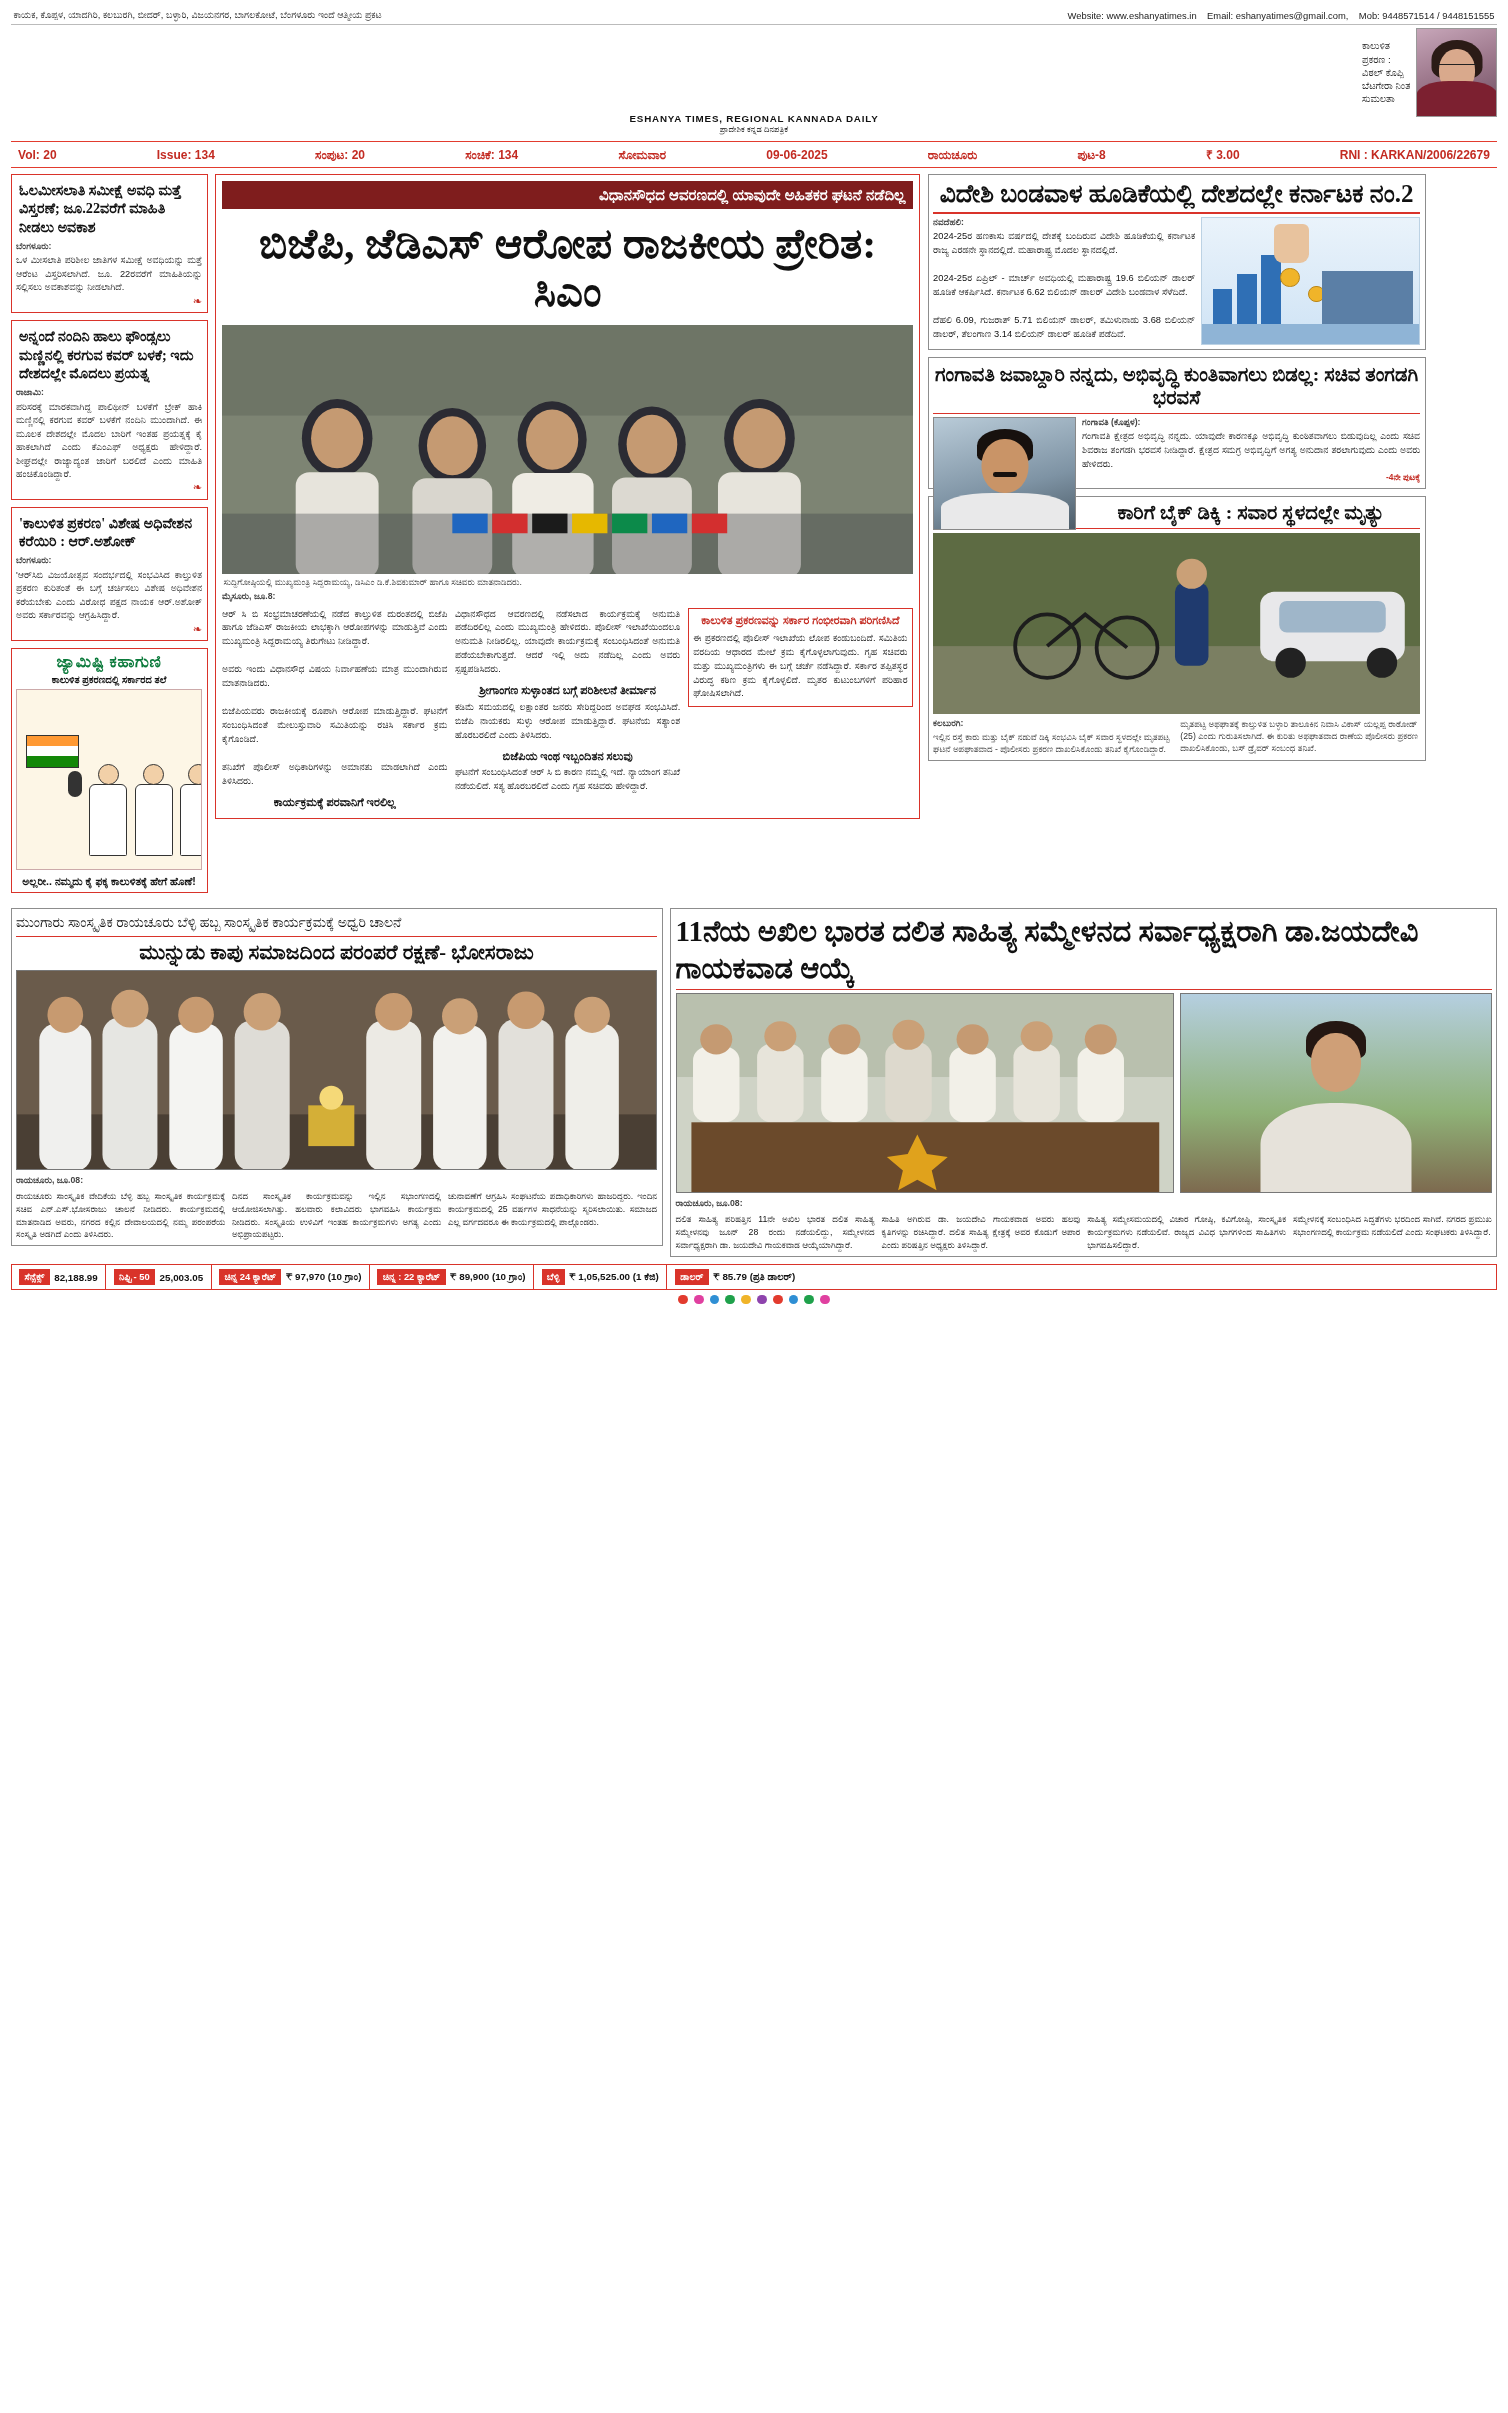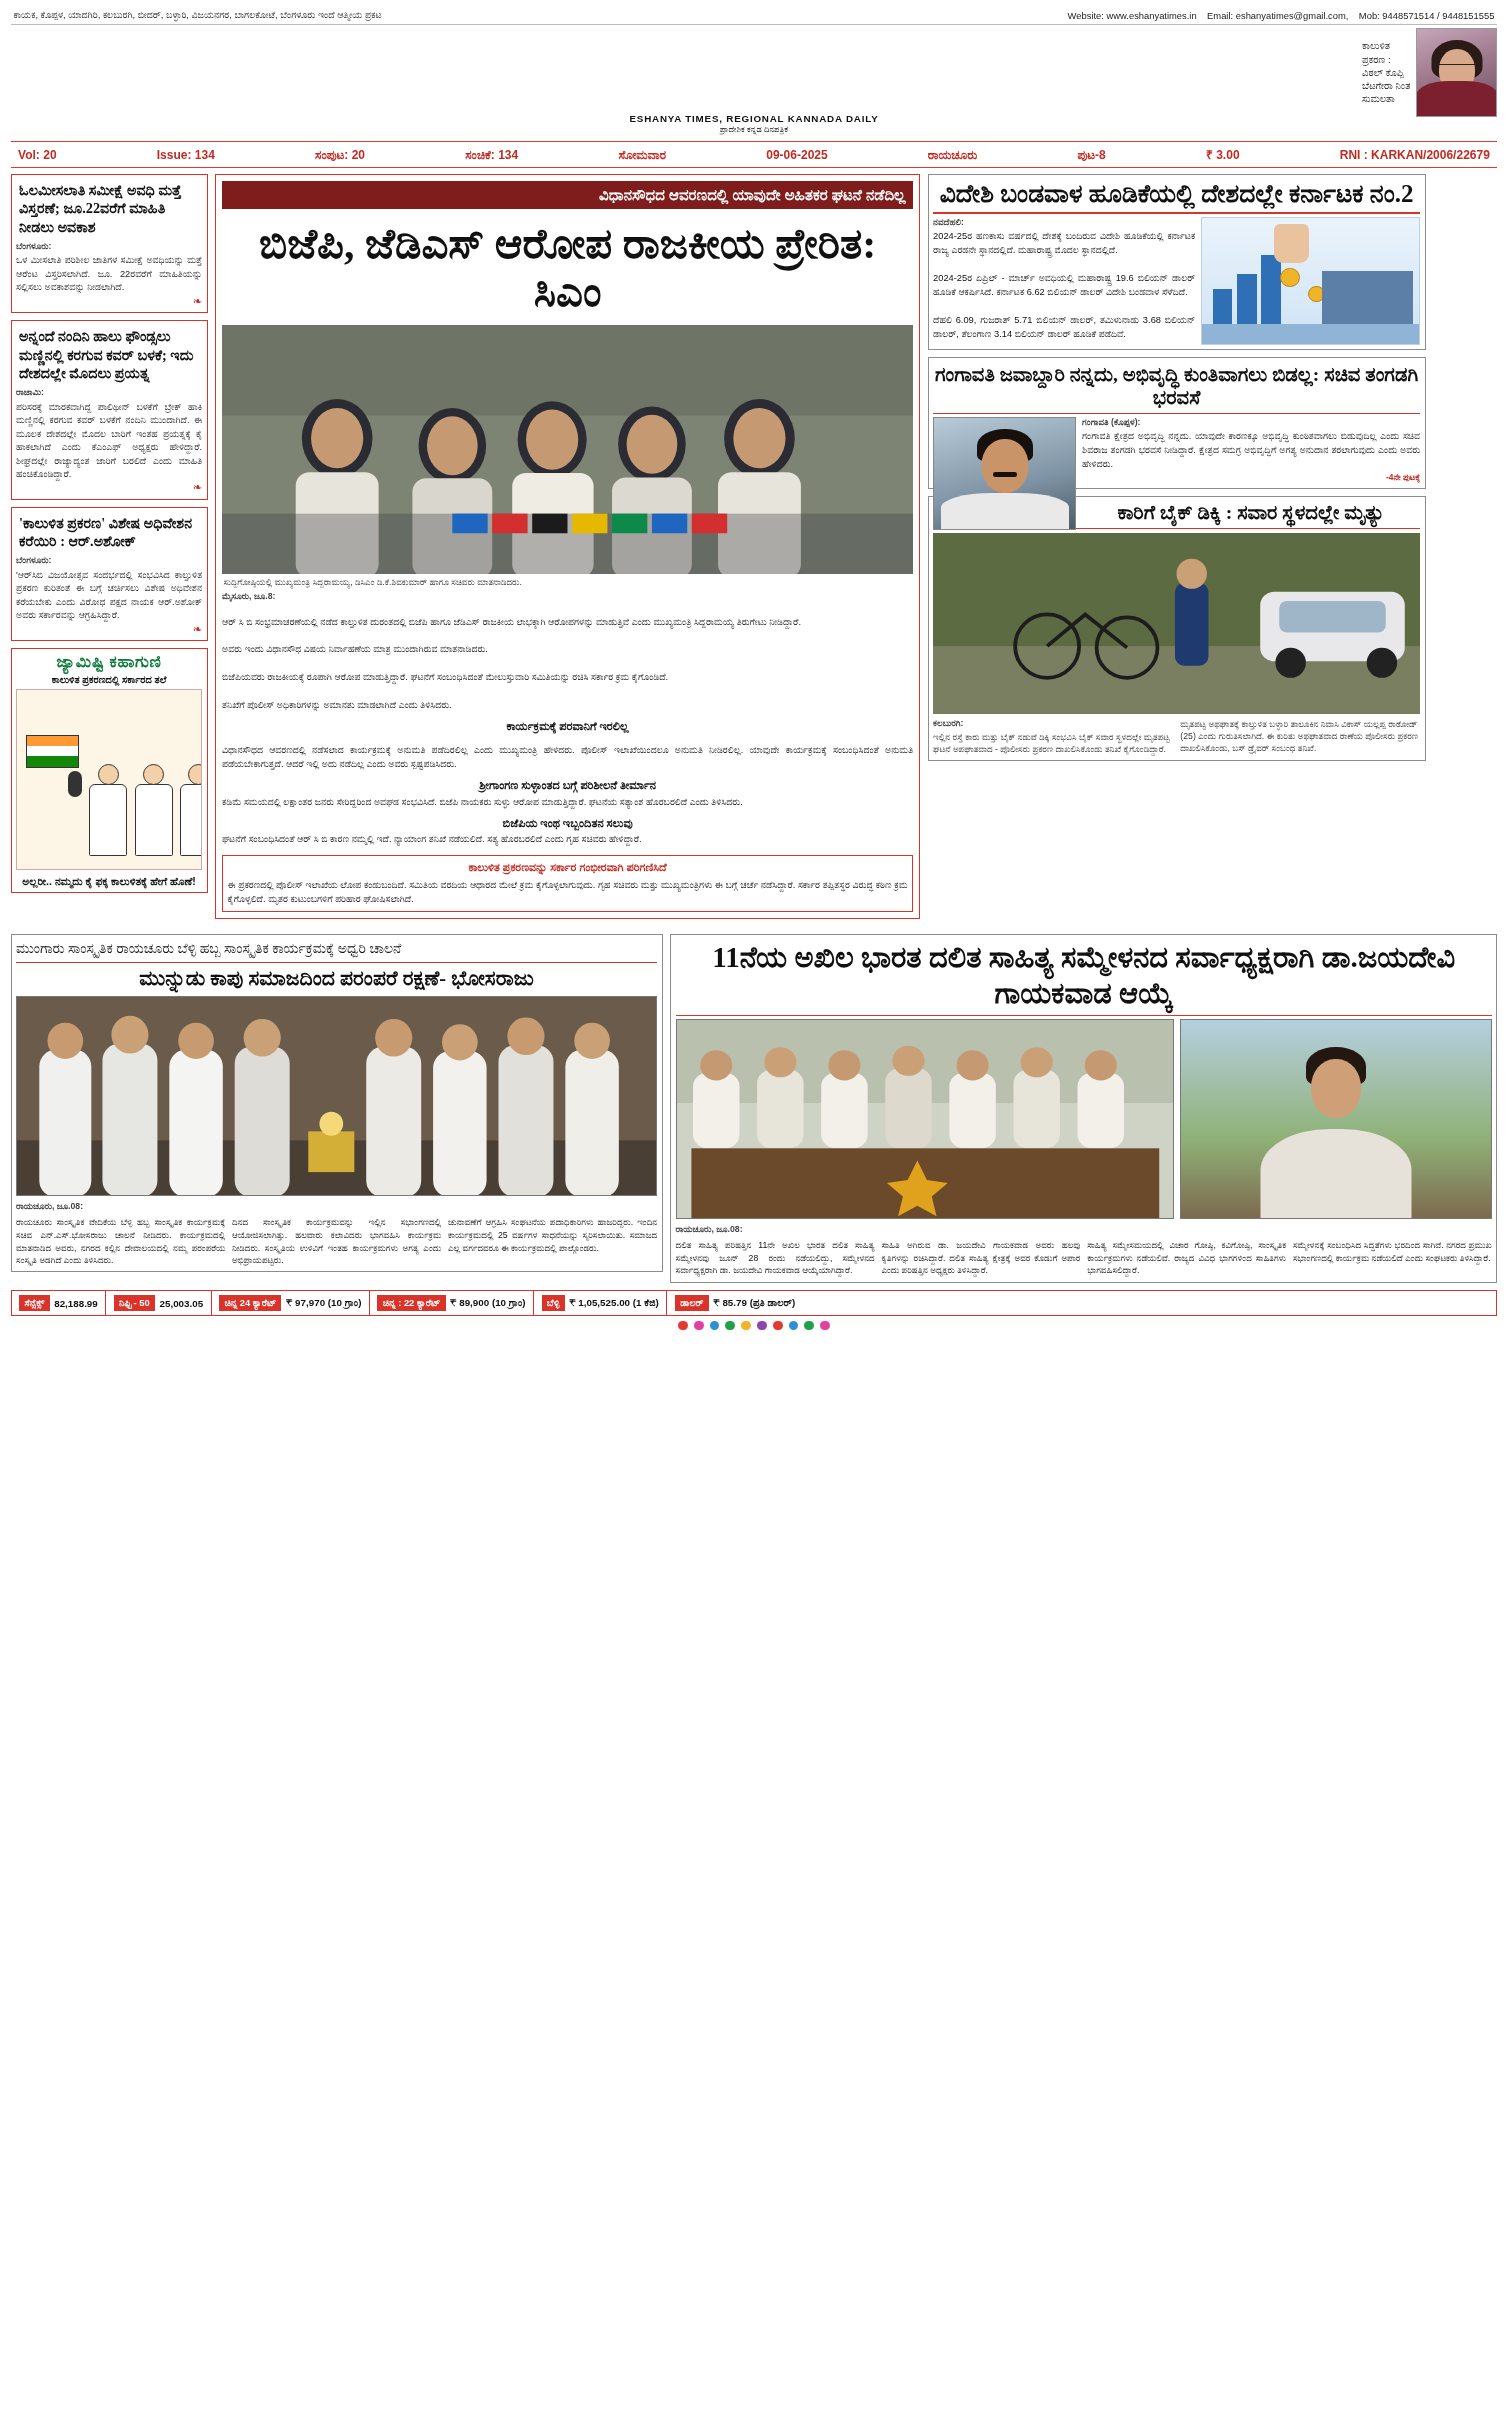--- a/index.html
+++ b/index.html
@@ -122,21 +122,21 @@
   .lead-head {
     font-family:"Liberation Serif", serif;
     font-size:42px; font-weight:bold; text-align:center; line-height:1.12;
     padding:12px 7.5px 9px 7.5px;
   }
   .photo {
     width:100%; position:relative; overflow:hidden; background:#6b6f63;
   }
   .photo-caption { font-size:8.7px; padding:3px 1.5px; color:#333; }
 
-  .colwrap { display:flex; gap:7.5px; margin-top:14px;flex-direction:column; }
+  .colwrap { display:flex; gap:7.5px; margin-top:6px; }
   .newscol { flex:1; font-size:9.3px; line-height:1.5; text-align:justify; }
   .subhead { font-weight:bold; font-size:11.3px; text-align:center; margin:6px 0 3px 0; line-height:1.3;}
   .boxnote { border:1.5px solid #d9332a; padding:4.5px; }
   .boxnote .bn-title { color:#c32b22; font-weight:bold; font-size:11px; text-align:center; line-height:1.35; margin-bottom:3.8px;}
 
   
   .rc-head { font-family:"Liberation Serif", serif; font-size:25px; font-weight:bold; text-align:center; line-height:1.2; }
   .rc-head.small { font-size:19.6px; }
   .rc-body { font-size:9.3px; line-height:1.5; text-align:justify; }
 
@@ -174,21 +174,21 @@
   .cartoon-art .flag { position:absolute; width:53px; height:33px; background:linear-gradient(180deg,#ff9933 33%, #ffffff 33% 66%, #138808 66%);border:0.8px solid #333;}
   .cartoon-art .mic { position:absolute; width:13.6px; height:26px; background:#333; border-radius:6.8px; }
   .cartoon-cap { text-align:center; font-weight:bold; font-size:10.6px; margin-top:4.5px; }
 
   
   .bottom { display:flex; gap:7.5px; margin-top:7.5px; }
   .bl { width:652px; }
   .br { flex:1; }
   .bl-kicker { text-align:left; font-size:14px; font-weight:normal; line-height:1.4; }
   .bl-head { text-align:center; font-family:"Liberation Serif", serif; font-size:20.4px; font-weight:bold; line-height:1.25; }
-  .br-head { text-align:center; font-family:"Liberation Serif", serif; font-size:29px; font-weight:bold; line-height:1.25; }
+  .br-head { font-family:"Liberation Serif", serif; font-size:29px; font-weight:bold; line-height:1.25; }
 
   .groupphoto {
     width:100%; height:200px; position:relative; overflow:hidden;
     background:linear-gradient(180deg,#6d5a49 0%, #52463b 100%); border:0.8px solid #777;
   }
 
   .meetphoto {
     width:100%; height:200px; position:relative; overflow:hidden;
     background:linear-gradient(180deg,#d8dbd2 0%,#9fa79a 100%); border:0.8px solid #777;
   }

